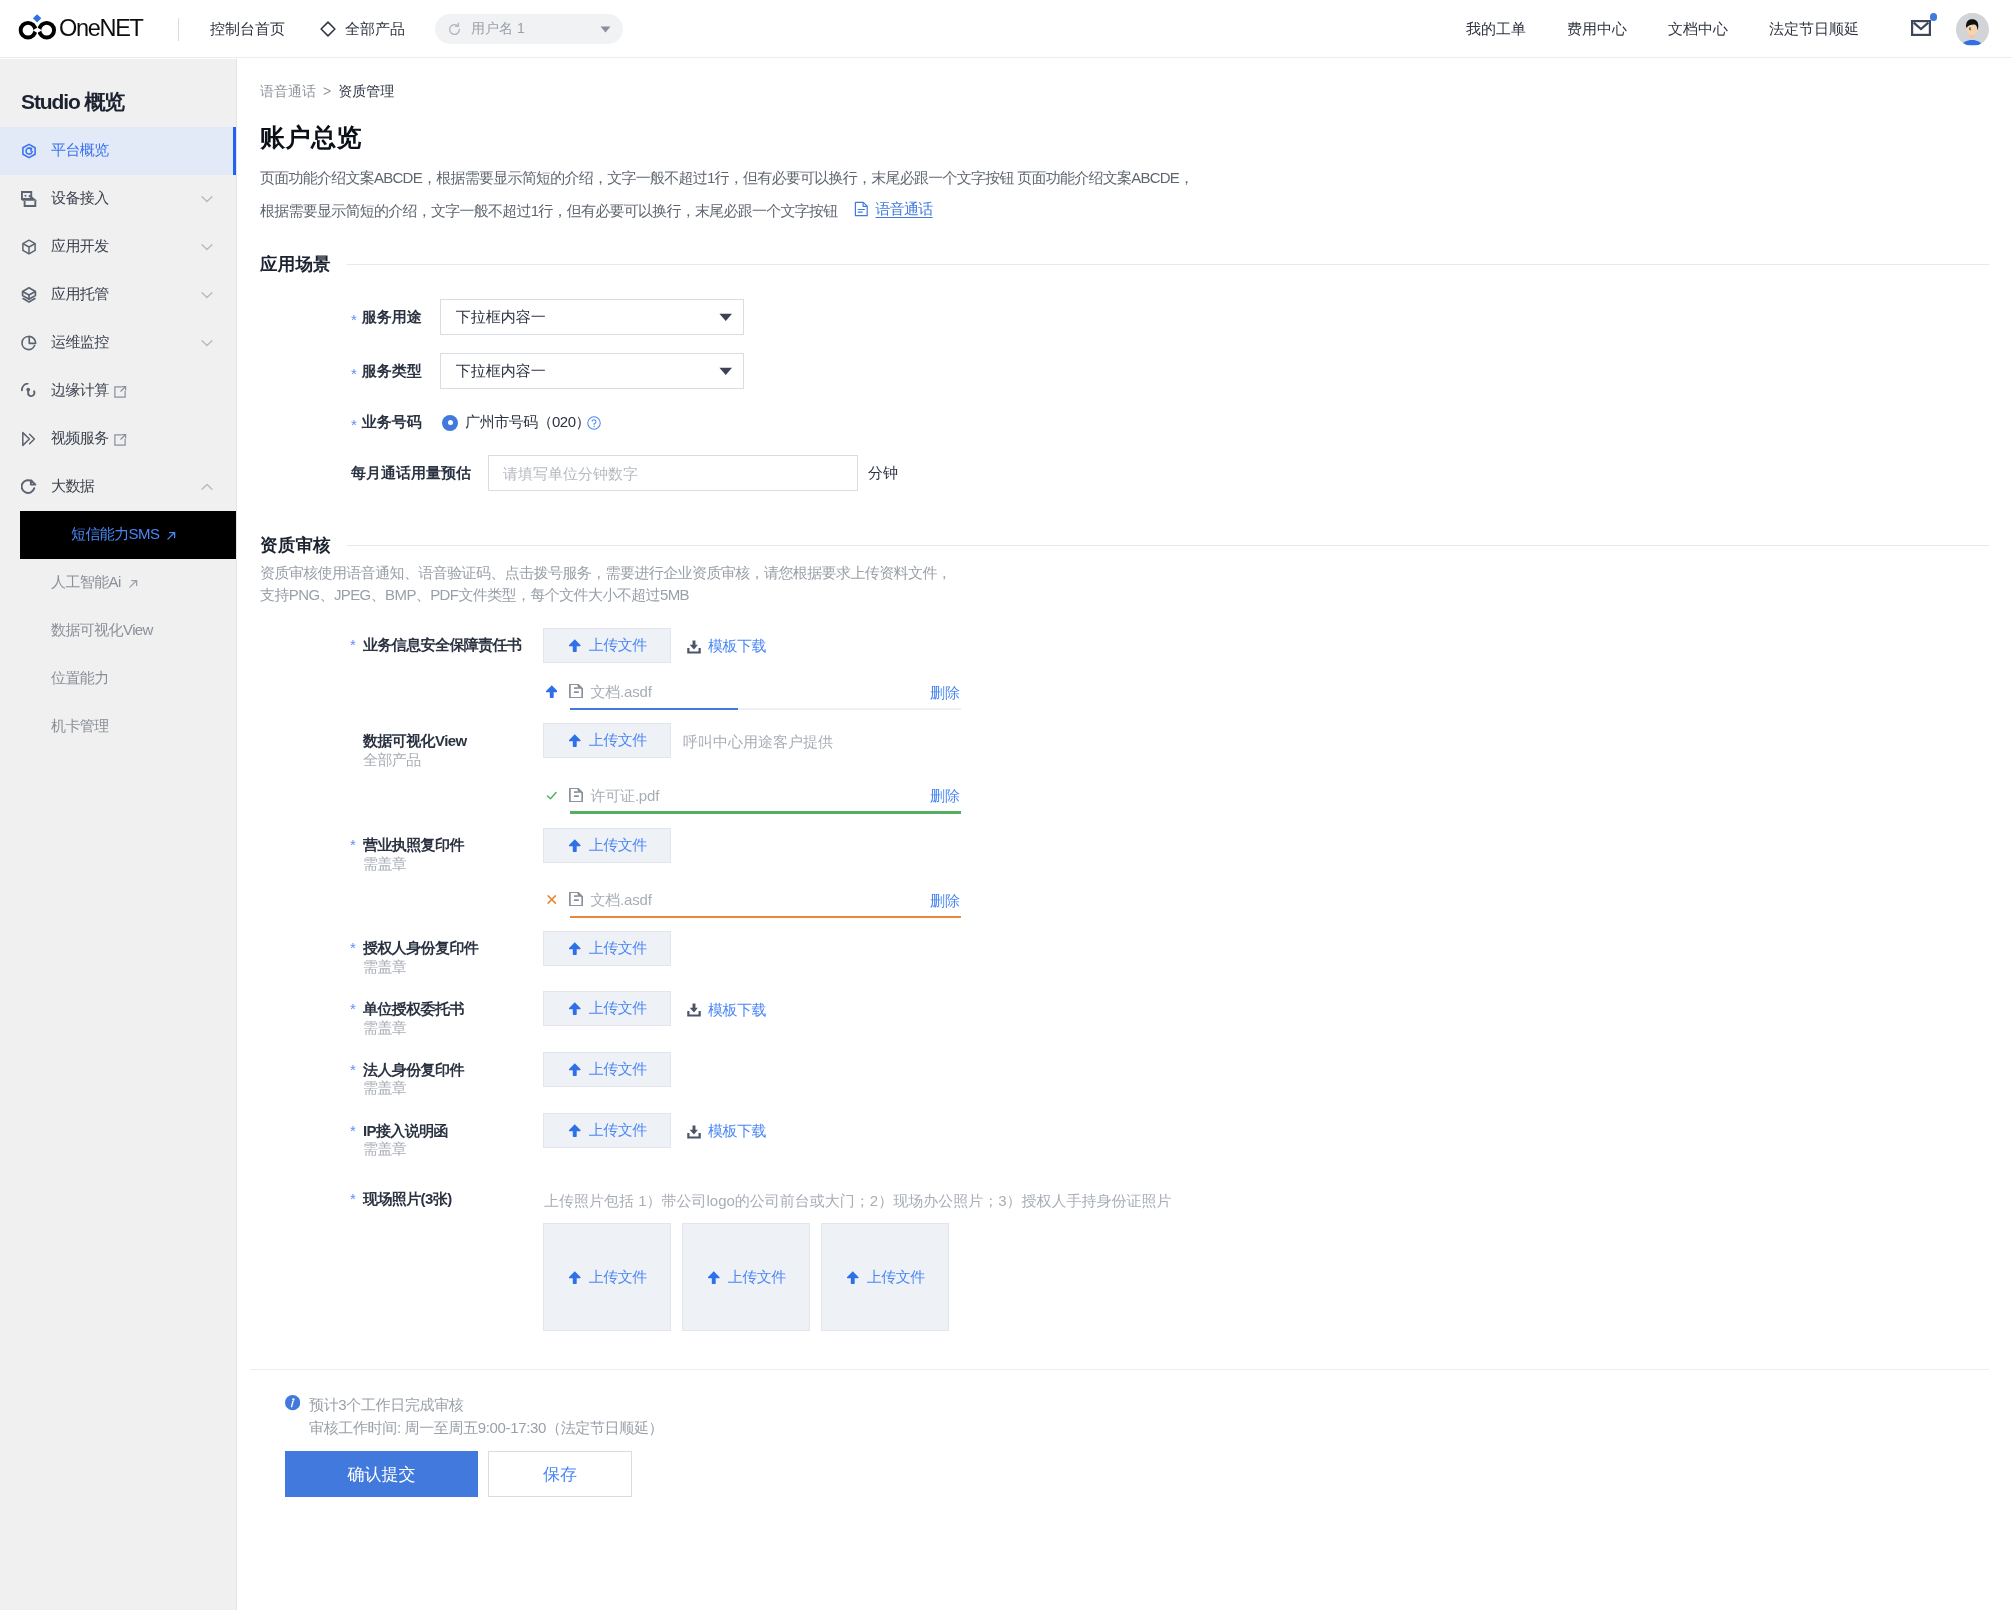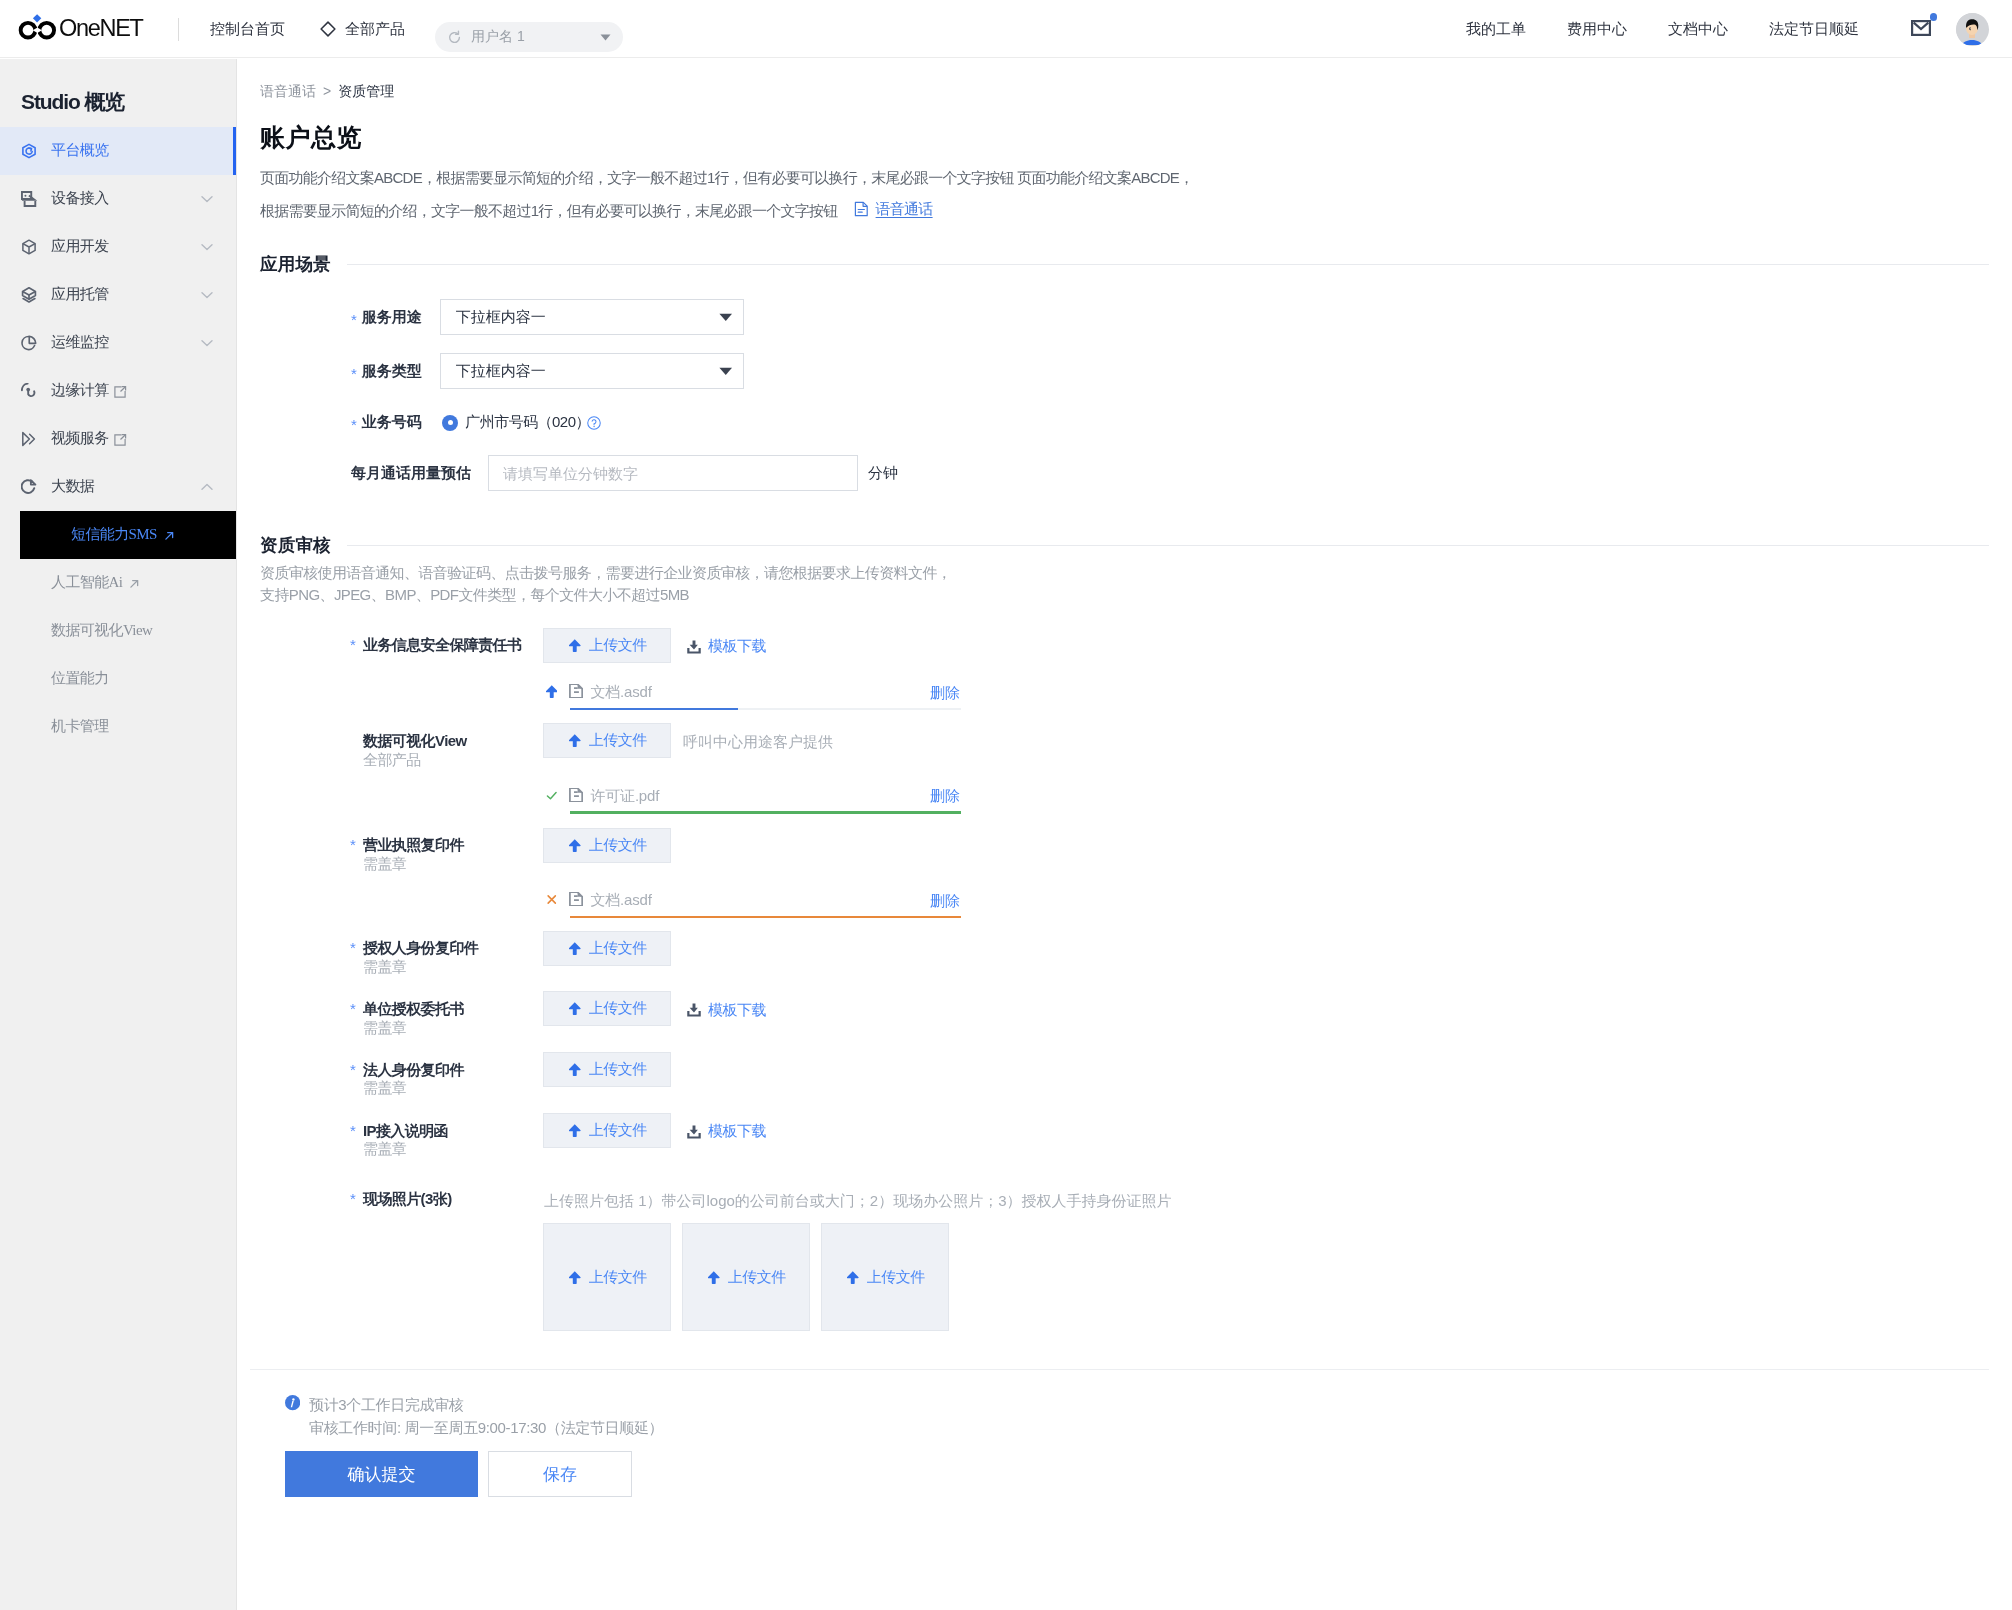--- a/index.html
+++ b/index.html
@@ -11,36 +11,36 @@
 .topbar{position:absolute;left:0;top:0;width:2012px;height:58px;background:#fff;
   border-bottom:1px solid #ececec;display:flex;align-items:center;}
 .logo{display:flex;align-items:center;position:absolute;left:15px;top:12px;}
 .logo-mark{width:46px;height:34px;display:block;margin-top:-1px;}
 .logo-word{font-size:23.5px;font-weight:400;letter-spacing:-1.3px;color:#0d0d0d;margin-left:-2px;line-height:1;
   font-family:"Liberation Sans",sans-serif;}
 .topbar-div{position:absolute;left:178px;top:18px;width:1px;height:23px;background:#dcdcdc;}
 .nav-left{position:absolute;left:210px;top:0;height:58px;display:flex;align-items:center;gap:34px;}
 .nav-item{font-size:15px;color:#2f3440;display:flex;align-items:center;gap:8px;cursor:pointer;white-space:nowrap;}
 .acct-select{position:absolute;left:435px;top:14px;height:30px;width:188px;background:#f1f2f4;border-radius:15px;
-  display:flex;align-items:center;padding:0 12px 0 12px;justify-content:space-between;cursor:pointer;margin-top:8px;}
+  display:flex;align-items:center;padding:0 12px 0 12px;justify-content:space-between;cursor:pointer;}
 .acct-left{display:flex;align-items:center;gap:9px;}
 .acct-val{font-size:14px;color:#9aa0a8;}
 .nav-right{position:absolute;right:0;top:0;height:58px;display:flex;align-items:center;}
 .nav-r-item{font-size:15px;color:#2f3440;cursor:pointer;white-space:nowrap;}
 .nav-r-item:nth-of-type(1){margin-left:0}
 .nav-r-item+.nav-r-item{margin-left:41px;}
 .mail-wrap{position:relative;margin-left:52px;width:20px;height:16px;cursor:pointer;margin-top:-2px;}
 .mail-dot{position:absolute;left:18.7px;top:-7.2px;width:7.7px;height:7.7px;border-radius:50%;background:#4179dd;}
 .avatar{margin-left:25px;margin-right:23px;width:33px;height:33px;border-radius:50%;background:#d2d4d8;overflow:hidden;position:relative;cursor:pointer;}
 
 
 .sidebar{position:absolute;left:0;top:59px;width:237px;height:1551px;background:#f0f0f0;
   border-right:1px solid #e4e4e4;}
 .sb-title{position:absolute;left:21px;top:29px;font-size:21px;font-weight:700;color:#1b2230;letter-spacing:-1.1px;}
-.sb-list{position:absolute;left:0;top:67.8px;width:236px;font-family:Liberation Serif, serif;}
+.sb-list{position:absolute;left:0;top:67.8px;width:236px;}
 .sb-item{position:relative;height:48px;display:flex;align-items:center;cursor:pointer;}
 .sb-item.active{background:#e2e9f7;}
 .sb-item.active:after{content:"";position:absolute;right:0;top:0;width:3px;height:48px;background:#2463f0;}
 .sb-ico{position:absolute;left:21px;top:16px;width:16px;height:16px;display:block;}
 .sb-label{position:absolute;left:51px;font-size:15px;letter-spacing:-0.6px;color:#3d4450;white-space:nowrap;display:flex;align-items:center;gap:1px;}
 .sb-item.active .sb-label{color:#3a73f0;}
 .sb-chev{position:absolute;left:201px;top:20px;width:12px;height:8px;}
 .sb-sub{position:relative;height:48px;display:flex;align-items:center;cursor:pointer;}
 .sb-sub.active{background:#000000;margin-left:20px;}
 .sb-sub-label{position:absolute;left:51px;font-size:15px;letter-spacing:-0.6px;color:#8a9099;white-space:nowrap;display:flex;align-items:center;gap:2px;}

